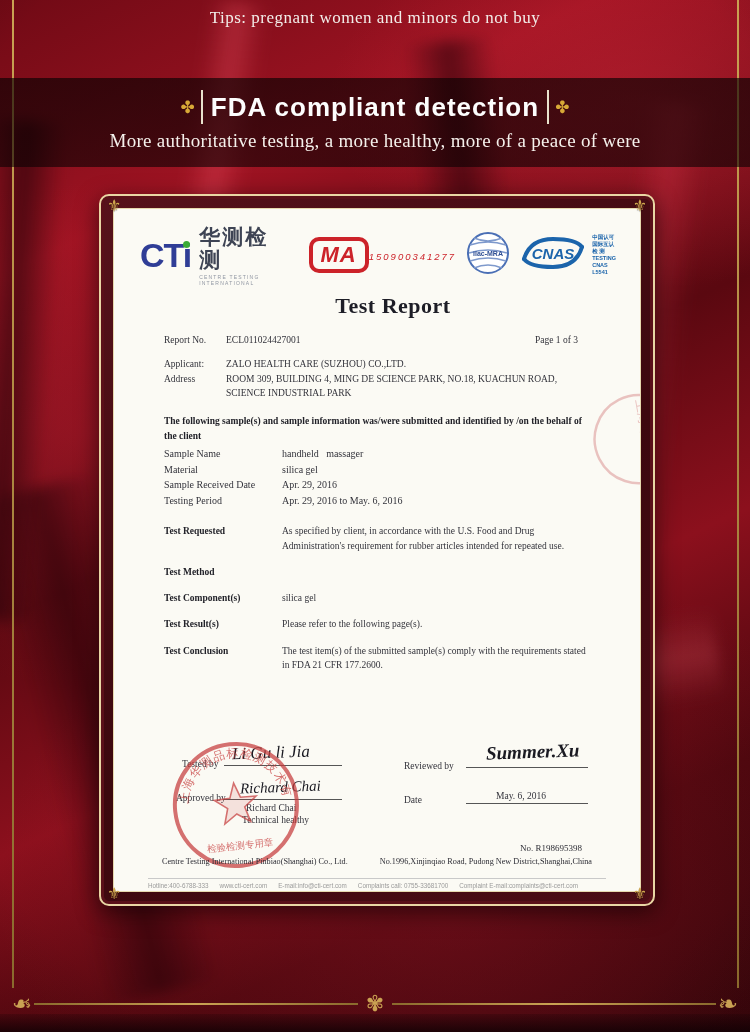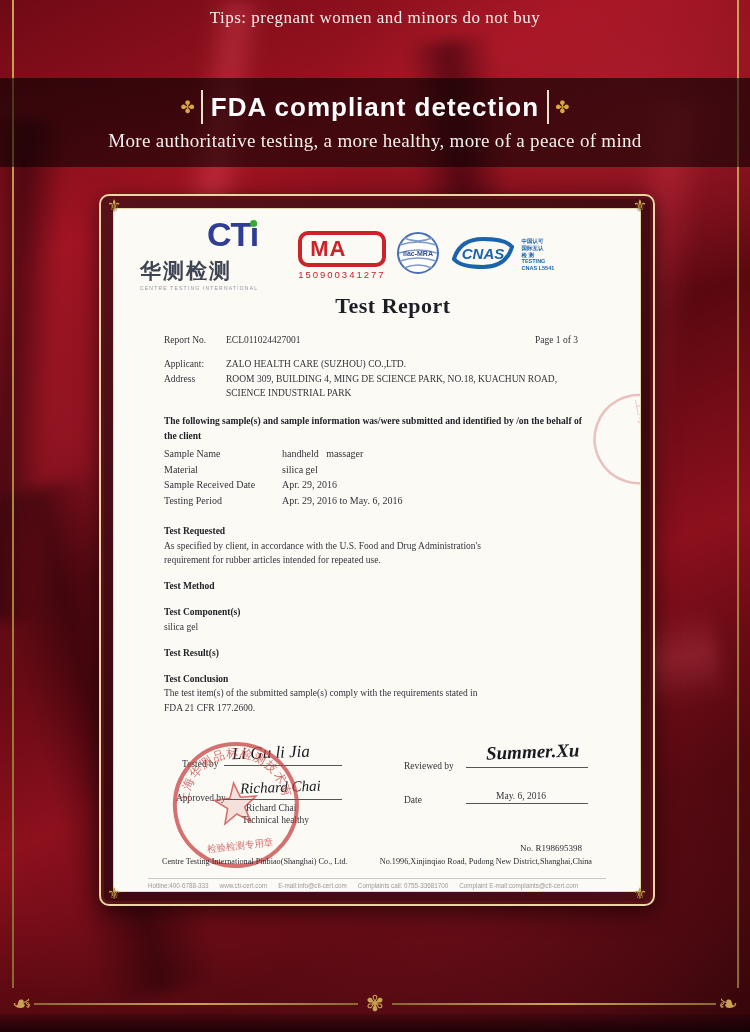--- a/index.html
+++ b/index.html
@@ -53,29 +53,29 @@
   .paper{position:absolute;left:12px;top:12px;right:12px;bottom:12px;
       background:#fbfaf4;border:1px solid #e6d9ae;border-radius:3px;overflow:hidden;
       color:#33333b;}
   .fleur{position:absolute;color:#cfa64e;font-size:16px;line-height:1;z-index:7;
       text-shadow:0 1px 1px rgba(0,0,0,.4);}
   .fleur.tl{left:6px;top:2px;} .fleur.tr{right:6px;top:2px;}
   .fleur.bl{left:6px;bottom:2px;} .fleur.br{right:6px;bottom:2px;}
 
   
   .logo-row{display:flex;align-items:center;margin:18px 24px 0 26px;height:56px;}
-  .cti{display:flex;align-items:flex-end;gap:8px;flex-direction:column;}
+  .cti{display:flex;align-items:center;gap:8px;}
   .cti-letters{position:relative;font-family:"Liberation Sans",sans-serif;font-weight:bold;
       font-size:34px;line-height:.9;color:#2f3d96;letter-spacing:-1px;}
   .cti-dot{position:absolute;right:1px;top:1px;width:7px;height:7px;border-radius:50%;background:#3aaa35;}
   .cti-cn{display:flex;flex-direction:column;margin-top:2px;}
   .cti-zh{font-size:21px;font-weight:bold;color:#3e4454;letter-spacing:2px;line-height:1.1;}
   .cti-sub{font-size:5px;color:#9096a2;letter-spacing:1.2px;margin-top:2px;
       font-family:"Liberation Sans",sans-serif;}
-  .cma{margin-left:40px;display:flex;flex-direction:column;}
+  .cma{margin-left:40px;display:flex;flex-direction:row;align-items:center;font-style:italic;}
   .cma-box{border:4px solid #cc2229;border-radius:10px;padding:0 8px;height:28px;display:flex;
       align-items:center;}
   .cma-ma{color:#cc2229;font-family:"Liberation Sans",sans-serif;font-weight:bold;
       font-size:22px;letter-spacing:1px;}
   .cma-num{color:#cc2229;font-family:"Liberation Sans",sans-serif;font-size:9.5px;
       letter-spacing:2px;margin-top:2px;}
   .ilac{margin-left:10px;flex:none;}
   .cnas{margin-left:10px;flex:none;}
   .cnas-side{margin-left:6px;display:flex;flex-direction:column;}
   .cnas-side span{font-size:5.5px;color:#1b64ab;font-weight:bold;line-height:1.25;
@@ -89,21 +89,21 @@
   .mlbl{width:62px;flex:none;}
   .page-label{position:absolute;right:12px;top:0;}
   .applicant-block{margin-top:10px;}
   .intro{margin:14px 50px 0 50px;font-size:9.5px;font-weight:bold;line-height:1.6;width:430px;
       color:#222229;}
   .sample{margin:2px 50px 4px 50px;font-size:10px;line-height:1.55;}
   .srow{display:flex;}
   .slbl{width:118px;flex:none;}
   .sval{white-space:pre-wrap;}
   .sections{margin:16px 50px 0 50px;font-size:9.5px;}
-  .sec{display:flex;margin-bottom:12px;line-height:1.5;flex-direction:column;}
+  .sec{display:flex;margin-bottom:12px;line-height:1.5;}
   .seclbl{width:118px;flex:none;font-weight:bold;color:#222229;}
   .secval{width:330px;}
 
   .sig-area{position:absolute;left:50px;right:50px;top:532px;height:104px;font-size:9.5px;}
   .sig-label{position:absolute;color:#33333b;}
   .sig-line{position:absolute;border-bottom:1px solid #555;}
   .script{font-style:italic;color:#1a1a22;transform:rotate(-2deg);}
   .doc-no{position:absolute;right:58px;top:634px;font-size:9px;color:#2c2c34;}
   .company-row{position:absolute;left:48px;right:48px;top:648px;display:flex;
       justify-content:space-between;font-size:8.2px;color:#2c2c34;}
@@ -141,21 +141,21 @@
 <div class="tip">Tips: pregnant women and minors do not buy</div>
 
 <div class="banner">
   <div class="banner-title-row">
     <span class="orn-glyph">✤</span>
     <span class="orn-bar"></span>
     <span class="banner-title">FDA compliant detection</span>
     <span class="orn-bar"></span>
     <span class="orn-glyph">✤</span>
   </div>
-  <div class="banner-sub">More authoritative testing, a more healthy, more of a peace of mind</div>
+  <div class="banner-sub">More authoritative testing, a more healthy, more of a peace of were</div>
 </div>
 
 <div class="cert-frame">
   <span class="fleur tl">⚜</span>
   <span class="fleur tr">⚜</span>
   <span class="fleur bl">⚜</span>
   <span class="fleur br">⚜</span>
 
   <div class="paper">
 
@@ -250,20 +250,21 @@
       </div>
       <div class="sec">
         <span class="seclbl">Test Method</span>
       </div>
       <div class="sec">
         <span class="seclbl">Test Component(s)</span>
         <span class="secval">silica gel</span>
       </div>
       <div class="sec">
         <span class="seclbl">Test Result(s)</span>
+        <span class="secval">Please refer to the following page(s).</span>
       </div>
       <div class="sec">
         <span class="seclbl">Test Conclusion</span>
         <span class="secval">The test item(s) of the submitted sample(s) comply with the requirements stated in FDA 21 CFR 177.2600.</span>
       </div>
     </div>
 
     <div class="sig-area">
       <span class="sig-label" style="left:18px;top:18px;">Tested  by</span>
       <span class="script" style="position:absolute;left:68px;top:2px;font-size:17px;">Li Gu li Jia</span>

